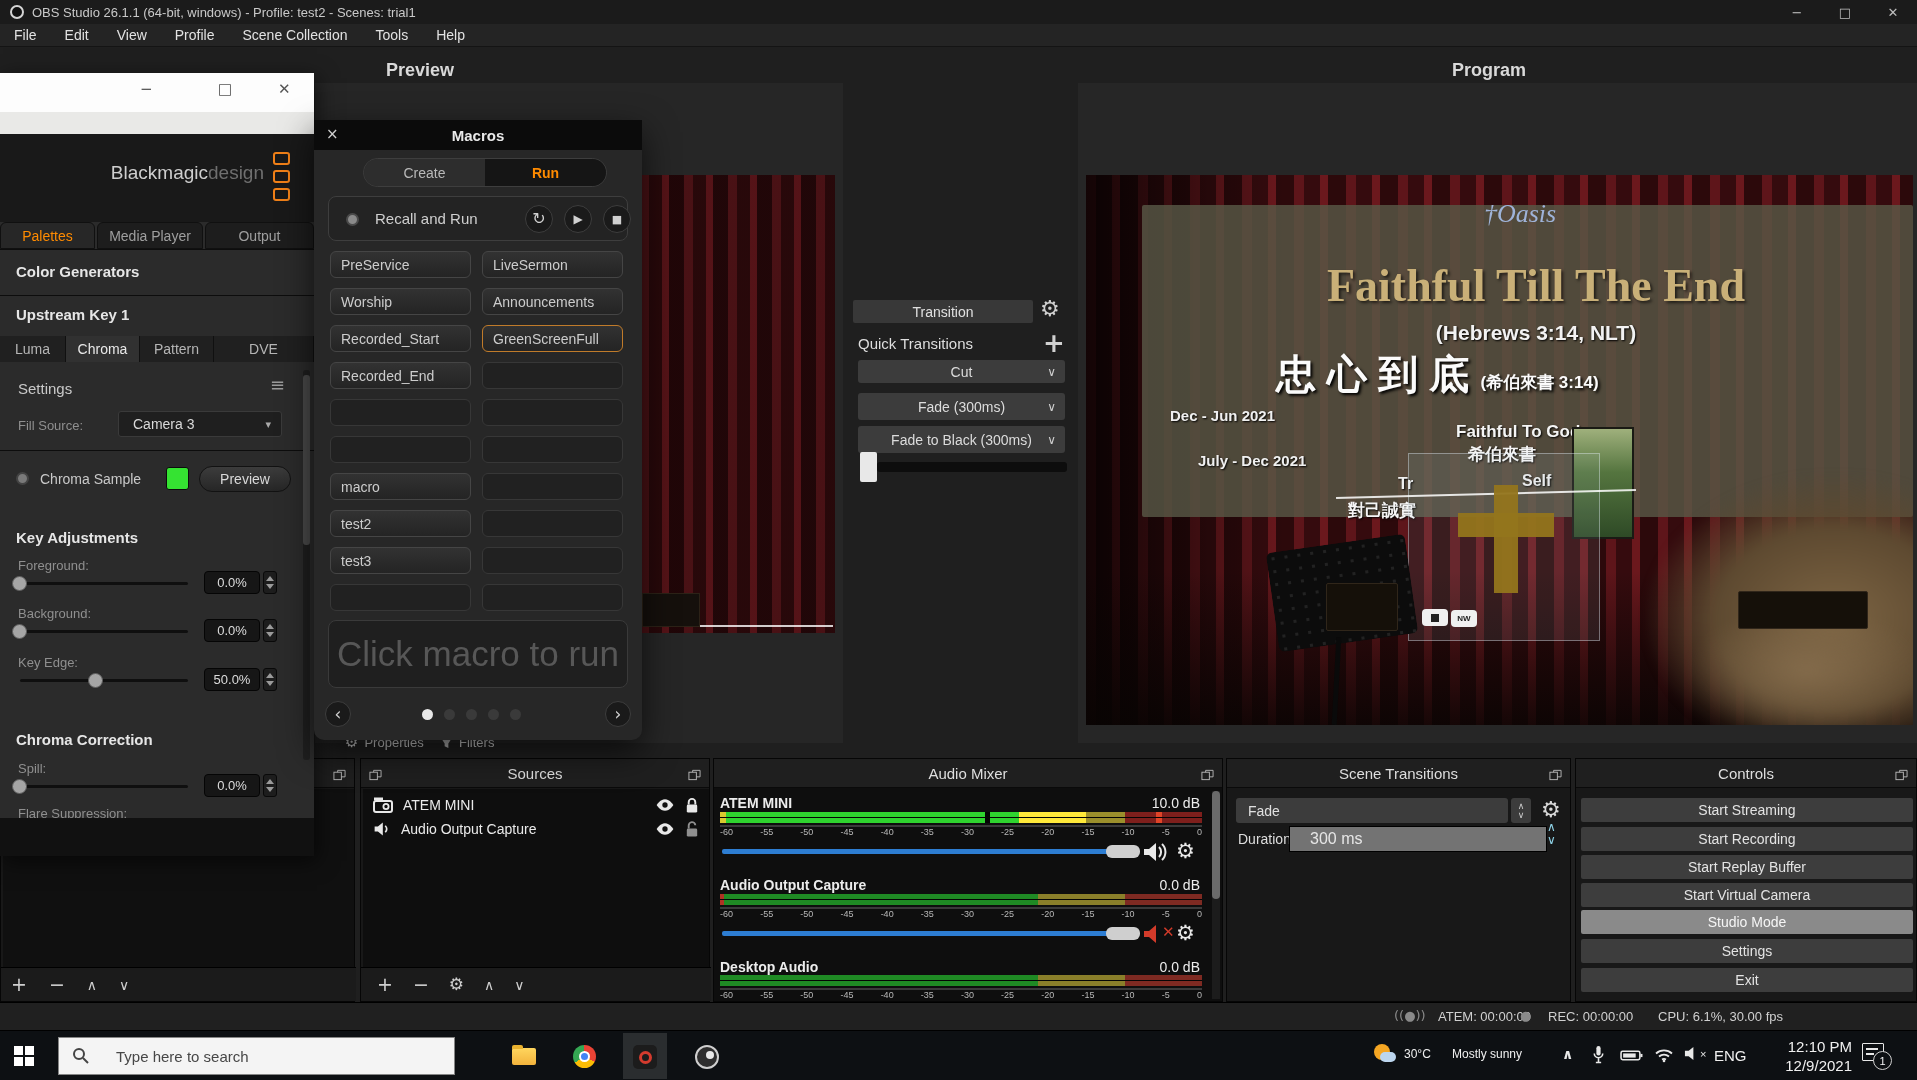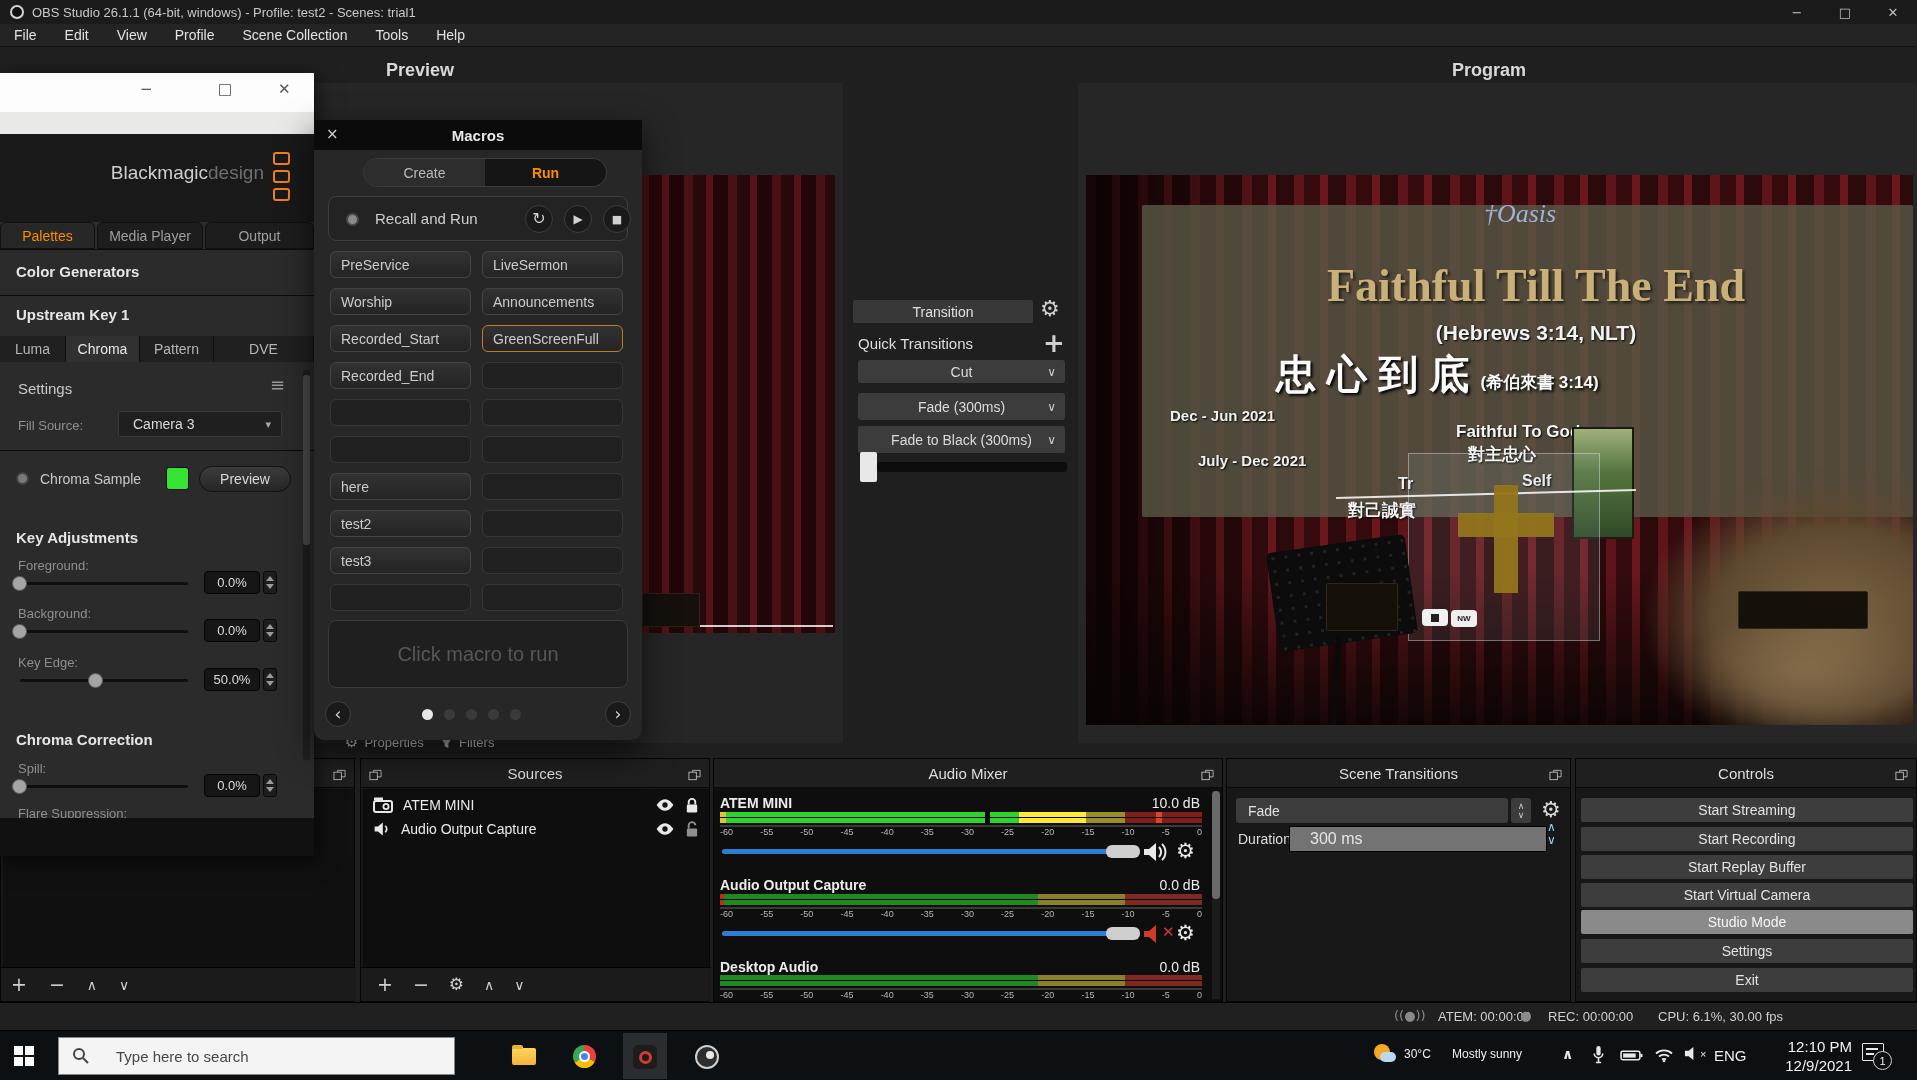--- a/index.html
+++ b/index.html
@@ -101,21 +101,21 @@
   </div>
 
   <div id="program-video" class="a">
     <div class="a" style="left:56px;top:30px;width:771px;height:312px;background:rgba(88,88,70,.82);border-radius:2px"></div>
     <div class="a" style="left:364px;top:24px;width:140px;text-align:center;font-size:26px;font-style:italic;color:#9fb3d9;font-family:'Liberation Serif',serif">†Oasis</div>
     <div class="a" style="left:100px;top:84px;width:700px;text-align:center;font-size:46px;font-weight:bold;color:#c9b078;font-family:'Liberation Serif',serif;text-shadow:2px 2px 3px rgba(0,0,0,.6)">Faithful Till The End</div>
     <div class="a" style="left:100px;top:146px;width:700px;text-align:center;font-size:21px;font-weight:bold;color:#f2f2f2;text-shadow:1px 1px 2px #000">(Hebrews 3:14, NLT)</div>
     <div class="a" style="left:190px;top:172px;font-size:40px;font-weight:bold;color:#fbfbfb;text-shadow:2px 2px 3px #000"><span>忠 心 到 底</span> <span style="font-size:17px">(希伯來書 3:14)</span></div>
     <div class="a" style="left:84px;top:232px;font-size:15px;font-weight:bold;color:#f0f0f0;text-shadow:1px 1px 2px #000">Dec - Jun 2021</div>
     <div class="a" style="left:370px;top:247px;font-size:17px;font-weight:bold;color:#f5f5f5;text-shadow:1px 1px 2px #000">Faithful To God</div>
-    <div class="a" style="left:382px;top:268px;font-size:17px;font-weight:bold;color:#f5f5f5;text-shadow:1px 1px 2px #000">對主忠心</div>
+    <div class="a" style="left:382px;top:268px;font-size:17px;font-weight:bold;color:#f5f5f5;text-shadow:1px 1px 2px #000">希伯來書</div>
     <div class="a" style="left:112px;top:277px;font-size:15px;font-weight:bold;color:#f0f0f0;text-shadow:1px 1px 2px #000">July - Dec 2021</div>
     <div class="a" style="left:312px;top:300px;font-size:16px;font-weight:bold;color:#eee;text-shadow:1px 1px 2px #000">Tr</div>
     <div class="a" style="left:436px;top:297px;font-size:16px;font-weight:bold;color:#eee;text-shadow:1px 1px 2px #000">Self</div>
     <div class="a" style="left:262px;top:324px;font-size:17px;font-weight:bold;color:#f5f5f5;text-shadow:1px 1px 2px #000">對己誠實</div>
     <div class="a" style="left:486px;top:252px;width:62px;height:112px;background:linear-gradient(180deg,#9fb07c,#55753f 40%,#2e4a26);border:2px solid #1a1a14"></div>
     <div class="a" style="left:322px;top:278px;width:192px;height:188px;border:1px solid rgba(230,240,250,.4);background:rgba(190,205,220,.10)"></div>
     <div class="a" style="left:250px;top:318px;width:300px;height:2px;background:rgba(255,255,255,.85);transform:rotate(-1.5deg)"></div>
     <div class="a" style="left:408px;top:310px;width:24px;height:108px;background:#93751c;opacity:.95"></div>
     <div class="a" style="left:372px;top:338px;width:96px;height:24px;background:#93751c;opacity:.95"></div>
     <div class="a" style="left:186px;top:368px;width:140px;height:100px;background:#0c0c0c;border-radius:6px;transform:rotate(-8deg);background-image:radial-gradient(#222 1.5px,transparent 2px);background-size:13px 13px"></div>
@@ -466,29 +466,29 @@
     <div class="mbtn" style="left:16px;top:168px">Worship</div>
     <div class="mbtn" style="left:168px;top:168px">Announcements</div>
     <div class="mbtn" style="left:16px;top:205px">Recorded_Start</div>
     <div class="mbtn hl" style="left:168px;top:205px">GreenScreenFull</div>
     <div class="mbtn" style="left:16px;top:242px">Recorded_End</div>
     <div class="mbtn empty" style="left:168px;top:242px"></div>
     <div class="mbtn empty" style="left:16px;top:279px"></div>
     <div class="mbtn empty" style="left:168px;top:279px"></div>
     <div class="mbtn empty" style="left:16px;top:316px"></div>
     <div class="mbtn empty" style="left:168px;top:316px"></div>
-    <div class="mbtn" style="left:16px;top:353px">here</div>
+    <div class="mbtn" style="left:16px;top:353px">macro</div>
     <div class="mbtn empty" style="left:168px;top:353px"></div>
     <div class="mbtn" style="left:16px;top:390px">test2</div>
     <div class="mbtn empty" style="left:168px;top:390px"></div>
     <div class="mbtn" style="left:16px;top:427px">test3</div>
     <div class="mbtn empty" style="left:168px;top:427px"></div>
     <div class="mbtn empty" style="left:16px;top:464px"></div>
     <div class="mbtn empty" style="left:168px;top:464px"></div>
-    <div class="a" style="left:14px;top:500px;width:300px;height:68px;border:1px solid #3a3a3a;border-radius:8px;background:#1f1f1f;display:flex;align-items:center;justify-content:center;font-size:20px;color:#575757">Click macro to run</div>
+    <div class="a" style="left:14px;top:500px;width:300px;height:68px;border:1px solid #3a3a3a;border-radius:8px;background:#1f1f1f;display:flex;align-items:center;justify-content:center;font-size:35px;color:#575757">Click macro to run</div>
     <span class="circbtn sym" style="left:11px;top:581px;width:26px;height:26px;font-size:17px">‹</span>
     <span class="pagdot" style="left:108px;top:589px;background:#e8e8e8"></span>
     <span class="pagdot" style="left:130px;top:589px"></span>
     <span class="pagdot" style="left:152px;top:589px"></span>
     <span class="pagdot" style="left:174px;top:589px"></span>
     <span class="pagdot" style="left:196px;top:589px"></span>
     <span class="circbtn sym" style="left:291px;top:581px;width:26px;height:26px;font-size:17px">›</span>
   </div>
 
   <div id="taskbar" class="a">

